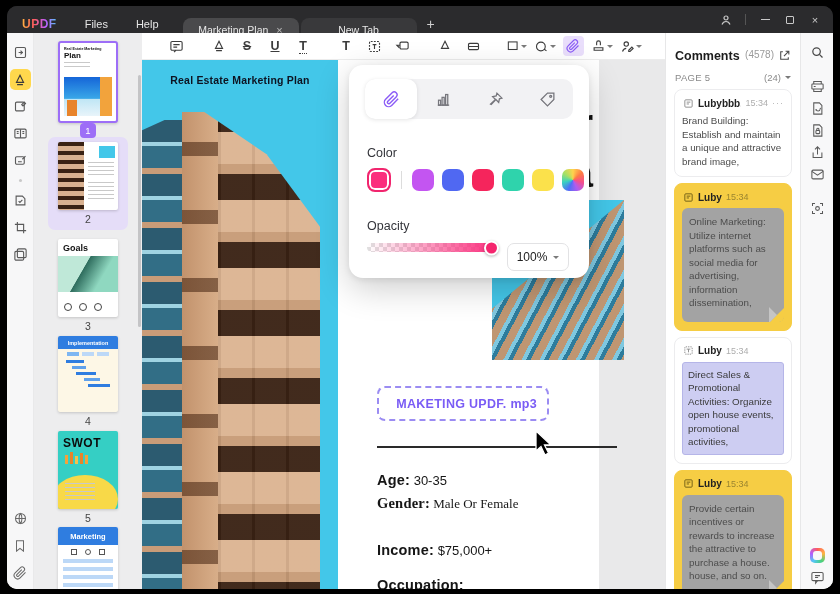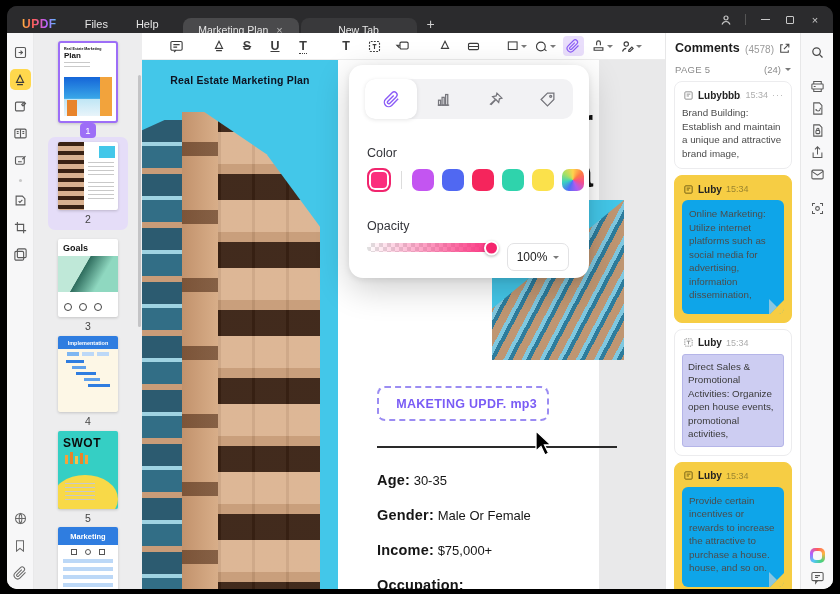--- a/index.html
+++ b/index.html
@@ -89,36 +89,36 @@
   .sw-sep { width:1px; height:18px; background:#dcdcdc; margin:0 2px; }
   .swatch { width:22px; height:22px; border-radius:7px; }
   .opacity-row { display:flex; margin:10px 0 0 18px; gap:12px; }
   .slider { width:128px; height:9px; border-radius:5px; position:relative;
     background:linear-gradient(90deg,rgba(251,46,125,0),rgba(251,46,125,1)), repeating-conic-gradient(#e0e0e0 0 25%, #fff 0 50%); background-size:100% 100%, 8px 8px; }
   .knob { position:absolute; right:-4px; top:50%; transform:translateY(-50%); width:15px; height:15px; border-radius:50%; background:#f5256e; border:2px solid #fff; box-shadow:0 1px 3px rgba(0,0,0,.3); }
   .pct-box { border:1px solid #e2e2e4; border-radius:7px; height:28px; width:62px; display:flex; align-items:center; justify-content:center; gap:6px; font-size:12px; color:#222; }
 
   
   .comments { width:135px; background:#fff; border-left:1px solid #e7e7e8; display:flex; flex-direction:column; flex:none; }
-  .c-head { display:flex; align-items:flex-end; padding:8px 9px 4px; gap:4px; }
+  .c-head { display:flex; align-items:flex-start; padding:16px 9px 4px; gap:4px; }
   .c-title { font-size:12.5px; font-weight:bold; color:#1c1c1c; }
   .c-count { font-size:10px; color:#9a9a9a; margin-left:auto; }
   .c-pagerow { display:flex; align-items:center; padding:5px 9px 6px; }
   .c-page { font-size:9.5px; color:#8a8a8a; letter-spacing:.3px; }
   .c-pagecount { font-size:9.5px; color:#8a8a8a; margin-left:auto; margin-right:4px; }
   .c-list { flex:1; overflow:hidden; padding:0 8px; display:flex; flex-direction:column; gap:6px; }
   .card { border:1px solid #ececee; border-radius:8px; background:#fff; padding:7px 7px 8px; flex:none; }
   .card.yellow { background:#f6cd44; border-color:#f6cd44; }
   .card-head { display:flex; align-items:center; gap:4px; margin-bottom:5px; }
   .c-author { font-size:10px; font-weight:bold; color:#222; white-space:nowrap; overflow:hidden; }
   .c-time { font-size:9px; color:#adadad; white-space:nowrap; }
   .card.yellow .c-time { color:#9b8530; }
   .c-menu { margin-left:auto; color:#b5b5b5; font-size:9px; letter-spacing:1px; }
   .c-text { font-size:9.8px; line-height:1.38; color:#4c4c4c; }
-  .sticky { background:#0ea5e9; border-radius:6px; padding:7px 7px 12px; position:relative; overflow:hidden; }
+  .sticky { background:#a3a3a3; border-radius:6px; padding:7px 7px 12px; position:relative; overflow:hidden; }
   .sticky .fold { position:absolute; right:0; bottom:0; width:0; height:0; border:7px solid transparent; border-right-color:#f6cd44; border-bottom-color:#f6cd44; }
   .sticky .fold:before { content:""; position:absolute; left:-8px; top:-8px; border:8px solid transparent; border-left-color:#dcdcdc; opacity:.6; }
   .hl-lav { background:#cdcdf2; border:1px solid #b5b5e8; border-radius:3px; padding:5px 5px; color:#3a3a3a; }
   .cicon { flex:none; width:12px; height:12px; display:flex; align-items:center; justify-content:center; }
 
   
   .right-rail { width:33px; background:#f8f8f9; border-left:1px solid #e7e7e8; display:flex; flex-direction:column; align-items:center; padding-top:9px; flex:none; }
   .rr-btn { width:22px; height:20px; display:flex; align-items:center; justify-content:center; margin-bottom:2px; flex:none; }
   .rr-gap { height:12px; flex:none; }
   .rr-spacer { flex:1; }
@@ -428,21 +428,21 @@
                 <path d="M21.4 11.1l-9.2 9.2a6 6 0 01-8.5-8.5l9.2-9.2a4 4 0 015.7 5.7l-9.2 9.2a2 2 0 01-2.8-2.8l8.5-8.5"></path>
               </svg>
             <span>MAKETING UPDF. mp3</span>
           </div>
 
           <div class="doc-divider"></div>
 
           <div class="field" style="top:412px;">
             <b>Age:</b>&nbsp;<span>30-35</span>
           </div>
-          <div class="field" style="top:447px;">
+          <div class="field" style="top:435px;font-family:Liberation Serif, serif;">
             <b>Gender:</b>&nbsp;<span>Male Or Female</span>
           </div>
           <div class="field" style="top:482px;">
             <b>Income:</b>&nbsp;<span>$75,000+</span>
           </div>
           <div class="field" style="top:517px;">
             <b style="border-bottom:2.5px solid #111;">Occupation:</b>
           </div>
         </div>
 

